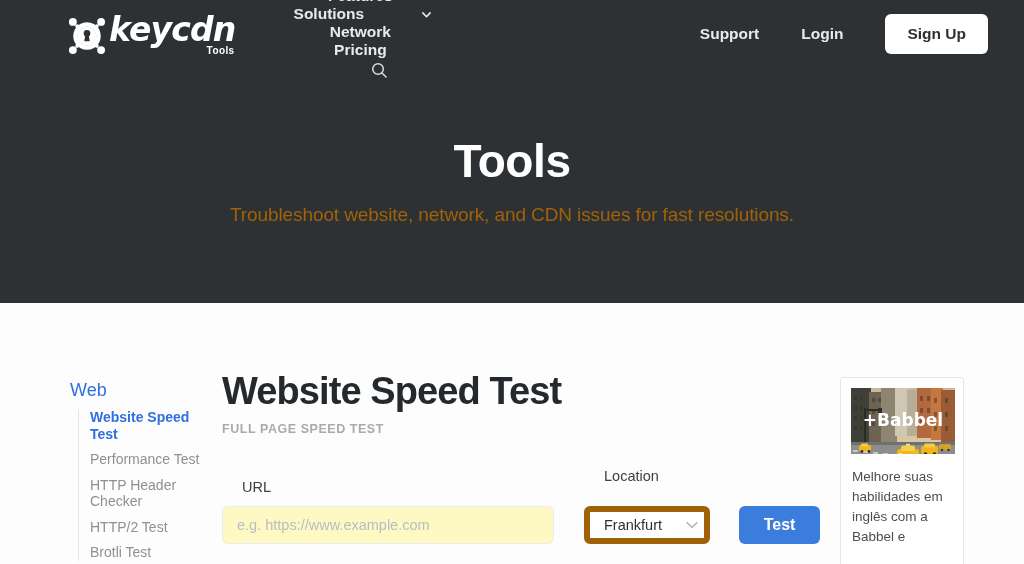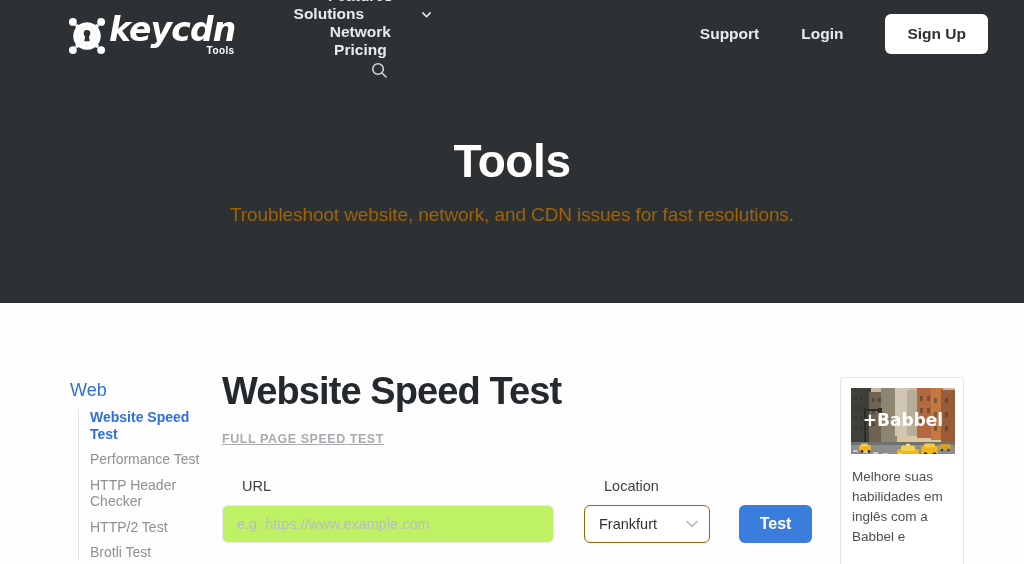--- a/index.html
+++ b/index.html
@@ -203,22 +203,21 @@
     font-weight: bold;
     color: #24292d;
     letter-spacing: -0.9px;
     line-height: 46px;
   }
   .page-subtitle {
     font-size: 12.5px;
     font-weight: bold;
     color: #a7abaf;
     letter-spacing: 0.55px;
-    margin-top: 18px;
-    text-decoration: underline;
+    margin-top: 8px;
   }
 
   .form-row {
     display: flex;
     align-items: flex-end;
     margin-top: 31px;
   }
   .field { display: flex; flex-direction: column; }
   .field-label {
     font-size: 14.5px;
@@ -226,39 +225,39 @@
     margin-bottom: 10px;
     line-height: 18px;
     margin-left: 20px;
   }
   .url-field { width: 332px; }
   .url-input {
     width: 332px;
     height: 38px;
     border: 1px solid #e9ebee;
     border-radius: 6px;
-    background: #bef264;
+    background: #fef9c3;
     padding: 0 14px;
     font-size: 14.5px;
     color: #3c4145;
     font-family: "Liberation Sans", sans-serif;
     outline: none;
   }
   .url-input::placeholder { color: #b9bdc2; }
 
-  .loc-field { margin-left: 30px; }
+  .loc-field { margin-left: 30px; gap: 11px; }
   .select-wrap {
     position: relative;
     width: 126px;
     height: 38px;
   }
   .loc-select {
     width: 126px;
     height: 38px;
-    border: 1px solid #a16207;
+    border: 6px solid #a16207;
     border-radius: 6px;
     background: #ffffff;
     padding: 0 14px;
     font-size: 14.5px;
     color: #2c3135;
     font-family: "Liberation Sans", sans-serif;
     appearance: none;
     -webkit-appearance: none;
     outline: none;
     cursor: pointer;
@@ -273,21 +272,21 @@
   }
 
   .test-btn {
     margin-left: 29px;
     background: #3b7ddd;
     color: #ffffff;
     font-size: 16px;
     font-weight: bold;
     border: none;
     border-radius: 6px;
-    width: 73px;
+    width: 81px;
     height: 38px;
     cursor: pointer;
     font-family: "Liberation Sans", sans-serif;
   }
 
   
   .ad-card {
     position: absolute;
     left: 840px;
     top: 74px;

